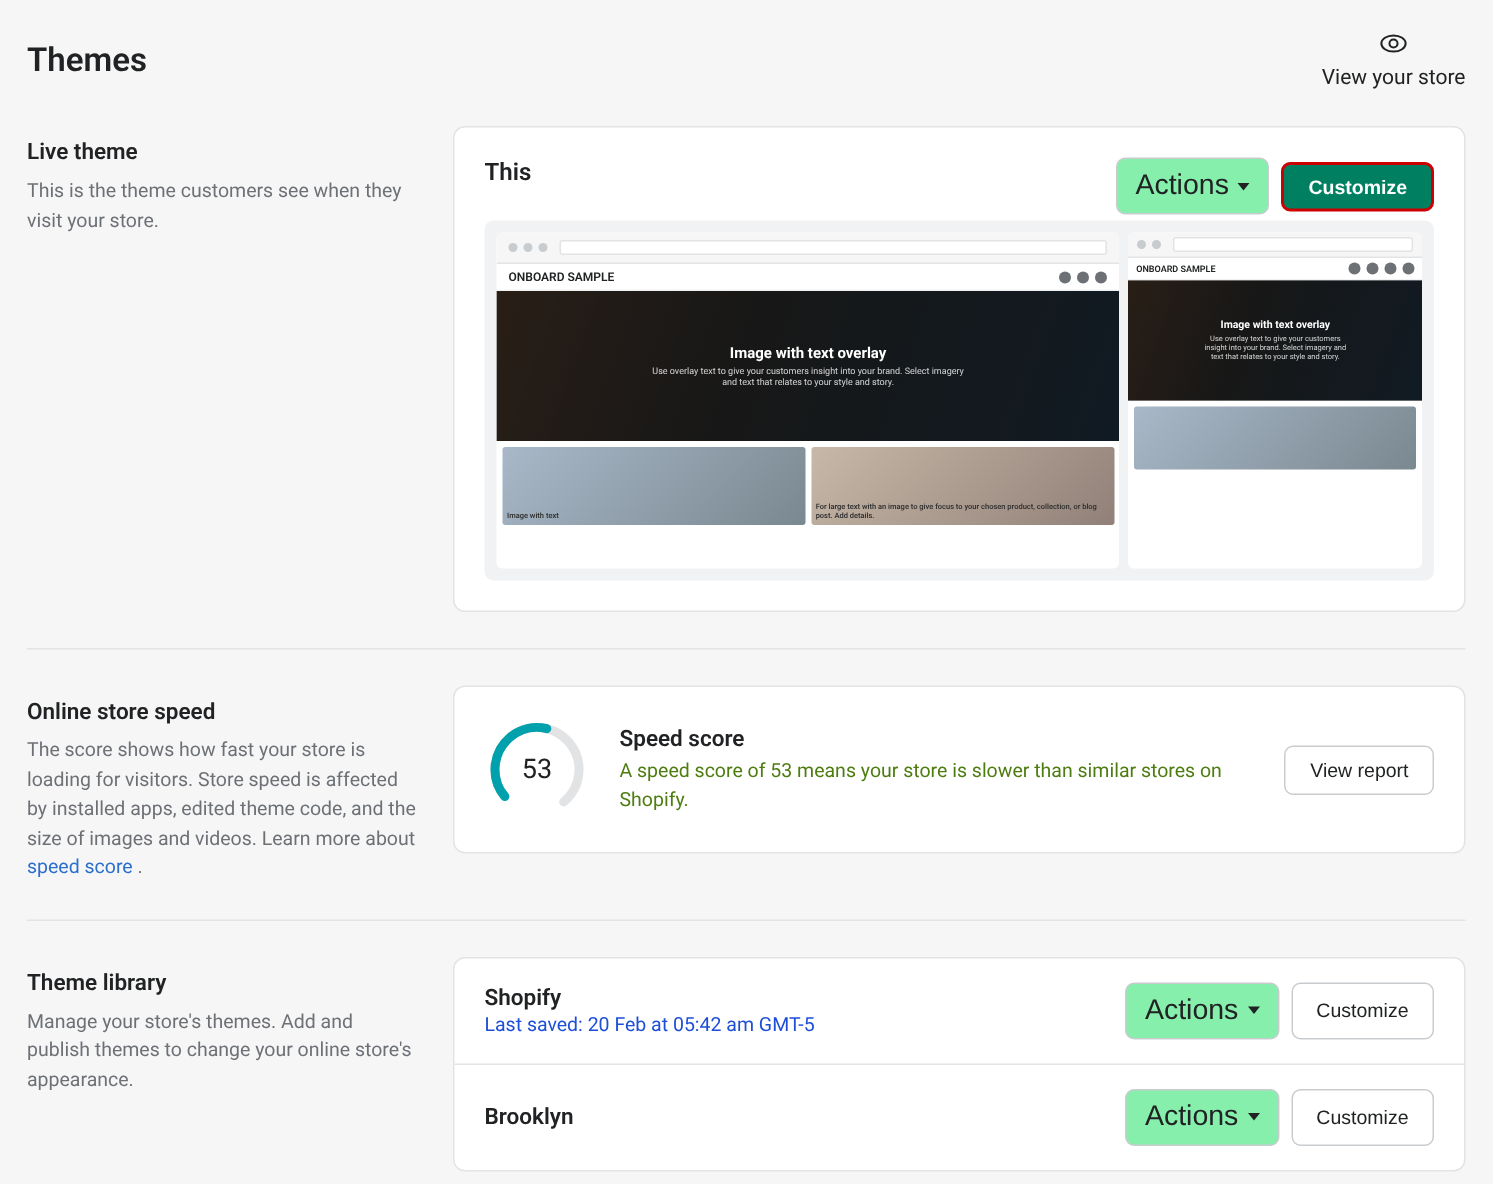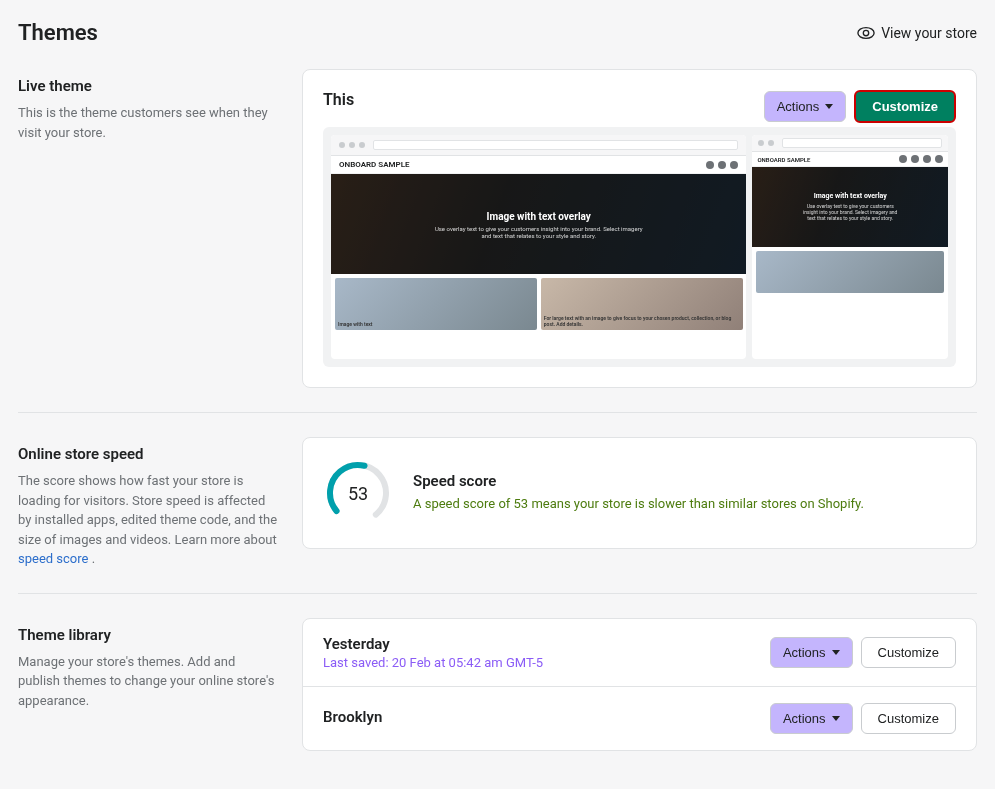--- a/index.html
+++ b/index.html
@@ -29,20 +29,21 @@
       color: #202223;
     }
     .view-store-link {
       display: flex;
       align-items: center;
       gap: 6px;
       color: #202223;
       text-decoration: none;
       font-size: 14px;
       cursor: pointer;
+      flex-direction: column;
     }
 
     
     .section-layout {
       display: flex;
       gap: 24px;
       margin-bottom: 12px;
     }
     .section-sidebar {
       width: 260px;
@@ -97,25 +98,25 @@
     .theme-actions {
       display: flex;
       gap: 8px;
       align-items: center;
     }
     .btn-actions {
       display: flex;
       align-items: center;
       gap: 4px;
       border: 1px solid #c9cccf;
-      background: #c4b5fd;
+      background: #86efac;
       color: #202223;
       padding: 7px 12px;
       border-radius: 6px;
-      font-size: 13px;
+      font-size: 19px;
       cursor: pointer;
       font-weight: 500;
     }
     .btn-customize {
       background: #008060;
       color: #fff;
       border: 2px solid #c00;
       padding: 7px 16px;
       border-radius: 6px;
       font-size: 13px;
@@ -292,21 +293,21 @@
     
     .theme-library-card .theme-row {
       padding: 16px 20px;
       border-bottom: 1px solid #e1e3e5;
       display: flex;
       justify-content: space-between;
       align-items: center;
     }
     .theme-row:last-child { border-bottom: none; }
     .theme-row-info .theme-row-name { font-size: 15px; font-weight: 600; }
-    .theme-row-info .theme-row-saved { font-size: 13px; color: #8b5cf6; margin-top: 2px; }
+    .theme-row-info .theme-row-saved { font-size: 13px; color: #1d4ed8; margin-top: 2px; }
     .theme-row-actions { display: flex; gap: 8px; }
 
     
     .chevron-down {
       display: inline-block;
       width: 0; height: 0;
       border-left: 4px solid transparent;
       border-right: 4px solid transparent;
       border-top: 5px solid #202223;
       vertical-align: middle;
@@ -440,38 +441,39 @@
               <circle cx="35" cy="35" r="28" fill="none" stroke="#e1e3e5" stroke-width="6" stroke-dasharray="132 176" stroke-linecap="round"></circle>
 
               <circle cx="35" cy="35" r="28" fill="none" stroke="#00a0ac" stroke-width="6" stroke-dasharray="70 238" stroke-linecap="round"></circle>
             </svg>
             <span class="speed-score-num">53</span>
           </div>
           <div class="speed-info">
             <div class="speed-title">Speed score</div>
             <div class="speed-desc">A speed score of 53 means your store is slower than similar stores on Shopify.</div>
           </div>
+          <button class="btn-view-report">View report</button>
         </div>
       </div>
     </div>
   </div>
 
   <hr class="section-divider">
 
   <div class="section-layout">
     <div class="section-sidebar">
       <div class="sidebar-heading">Theme library</div>
       <div class="sidebar-desc">Manage your store's themes. Add and publish themes to change your online store's appearance.</div>
     </div>
     <div class="section-main">
       <div class="card theme-library-card">
 
         <div class="theme-row">
           <div class="theme-row-info">
-            <div class="theme-row-name">Yesterday</div>
+            <div class="theme-row-name">Shopify</div>
             <div class="theme-row-saved">Last saved: 20 Feb at 05:42 am GMT-5</div>
           </div>
           <div class="theme-row-actions">
             <button class="btn-actions">
               <span>Actions</span>
               <span class="chevron-down"></span>
             </button>
             <button class="btn-customize-outline">Customize</button>
           </div>
         </div>

